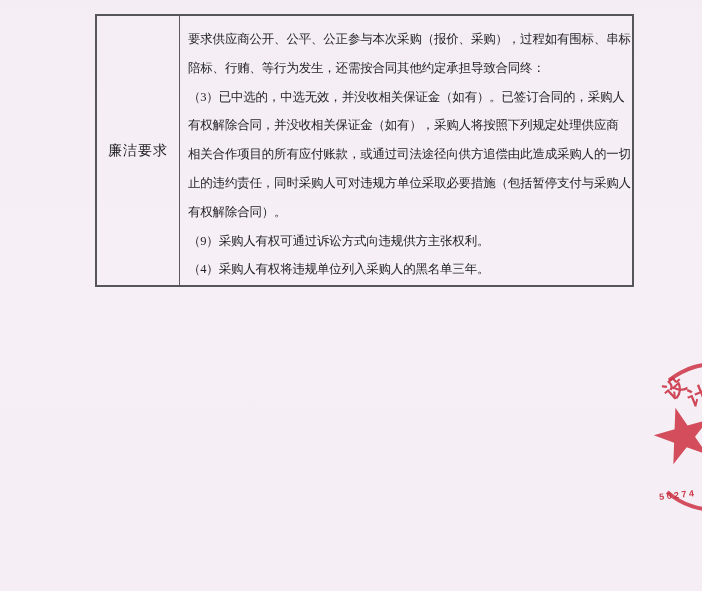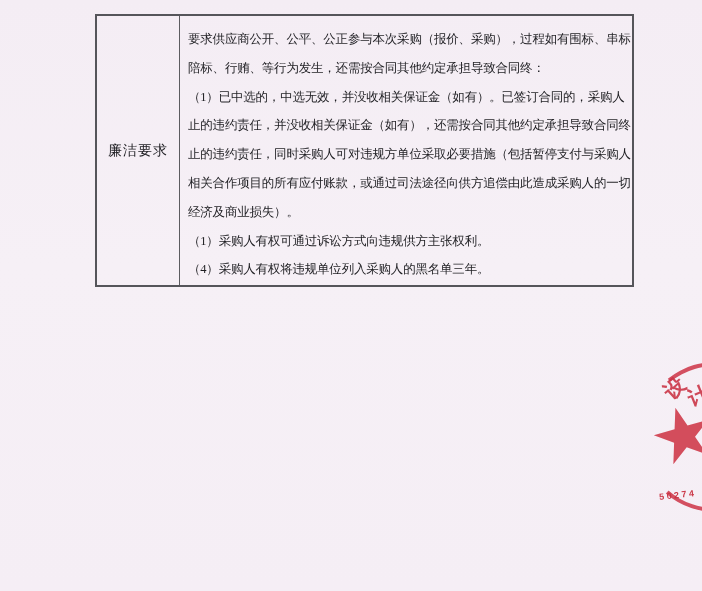--- a/index.html
+++ b/index.html
@@ -109,26 +109,26 @@
 
 <div class="page">
 
   <div class="doc-table">
     <div class="cell-header">
       <span>廉洁要求</span>
     </div>
     <div class="cell-content">
       <div class="tline">要求供应商公开、公平、公正参与本次采购（报价、采购），过程如有围标、串标、</div>
       <div class="tline">陪标、行贿、等行为发生，还需按合同其他约定承担导致合同终：</div>
-      <div class="tline">（1）已中选的，中选无效，并没收相关保证金（如有）。已签订合同的，采购人</div>
-      <div class="tline">止的违约责任，并没收相关保证金（如有），还需按合同其他约定承担导致合同终</div>
+      <div class="tline">（3）已中选的，中选无效，并没收相关保证金（如有）。已签订合同的，采购人</div>
+      <div class="tline">有权解除合同，并没收相关保证金（如有），采购人将按照下列规定处理供应商</div>
+      <div class="tline">相关合作项目的所有应付账款，或通过司法途径向供方追偿由此造成采购人的一切</div>
       <div class="tline">止的违约责任，同时采购人可对违规方单位采取必要措施（包括暂停支付与采购人</div>
-      <div class="tline">相关合作项目的所有应付账款，或通过司法途径向供方追偿由此造成采购人的一切</div>
-      <div class="tline">经济及商业损失）。</div>
-      <div class="tline">（1）采购人有权可通过诉讼方式向违规供方主张权利。</div>
+      <div class="tline">有权解除合同）。</div>
+      <div class="tline">（9）采购人有权可通过诉讼方式向违规供方主张权利。</div>
       <div class="tline">（4）采购人有权将违规单位列入采购人的黑名单三年。</div>
     </div>
   </div>
 
   <div class="stamp">
     <div class="ring ring-top"></div>
     <div class="ring ring-bottom"></div>
     <div class="stamp-char1">设</div>
     <div class="stamp-char2">计</div>
     <div class="stamp-star">★</div>

